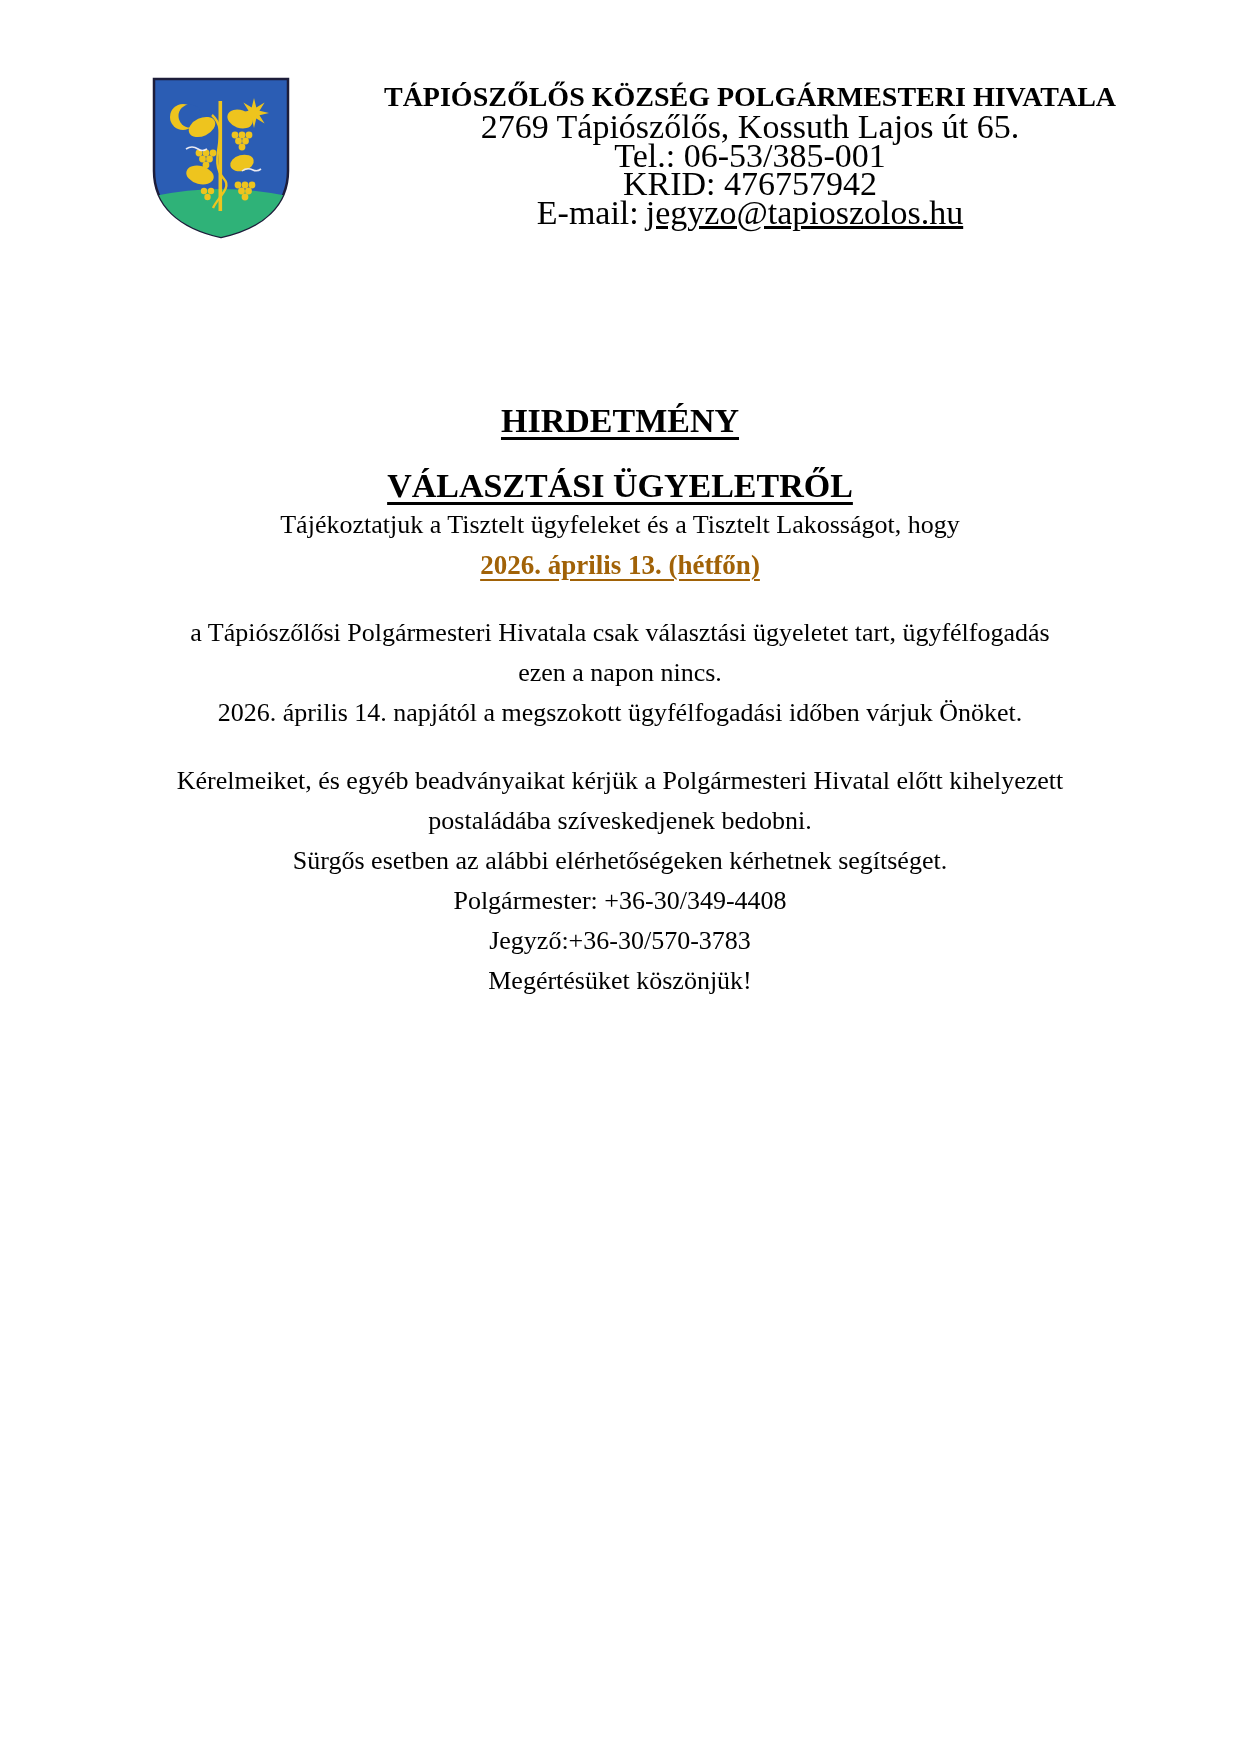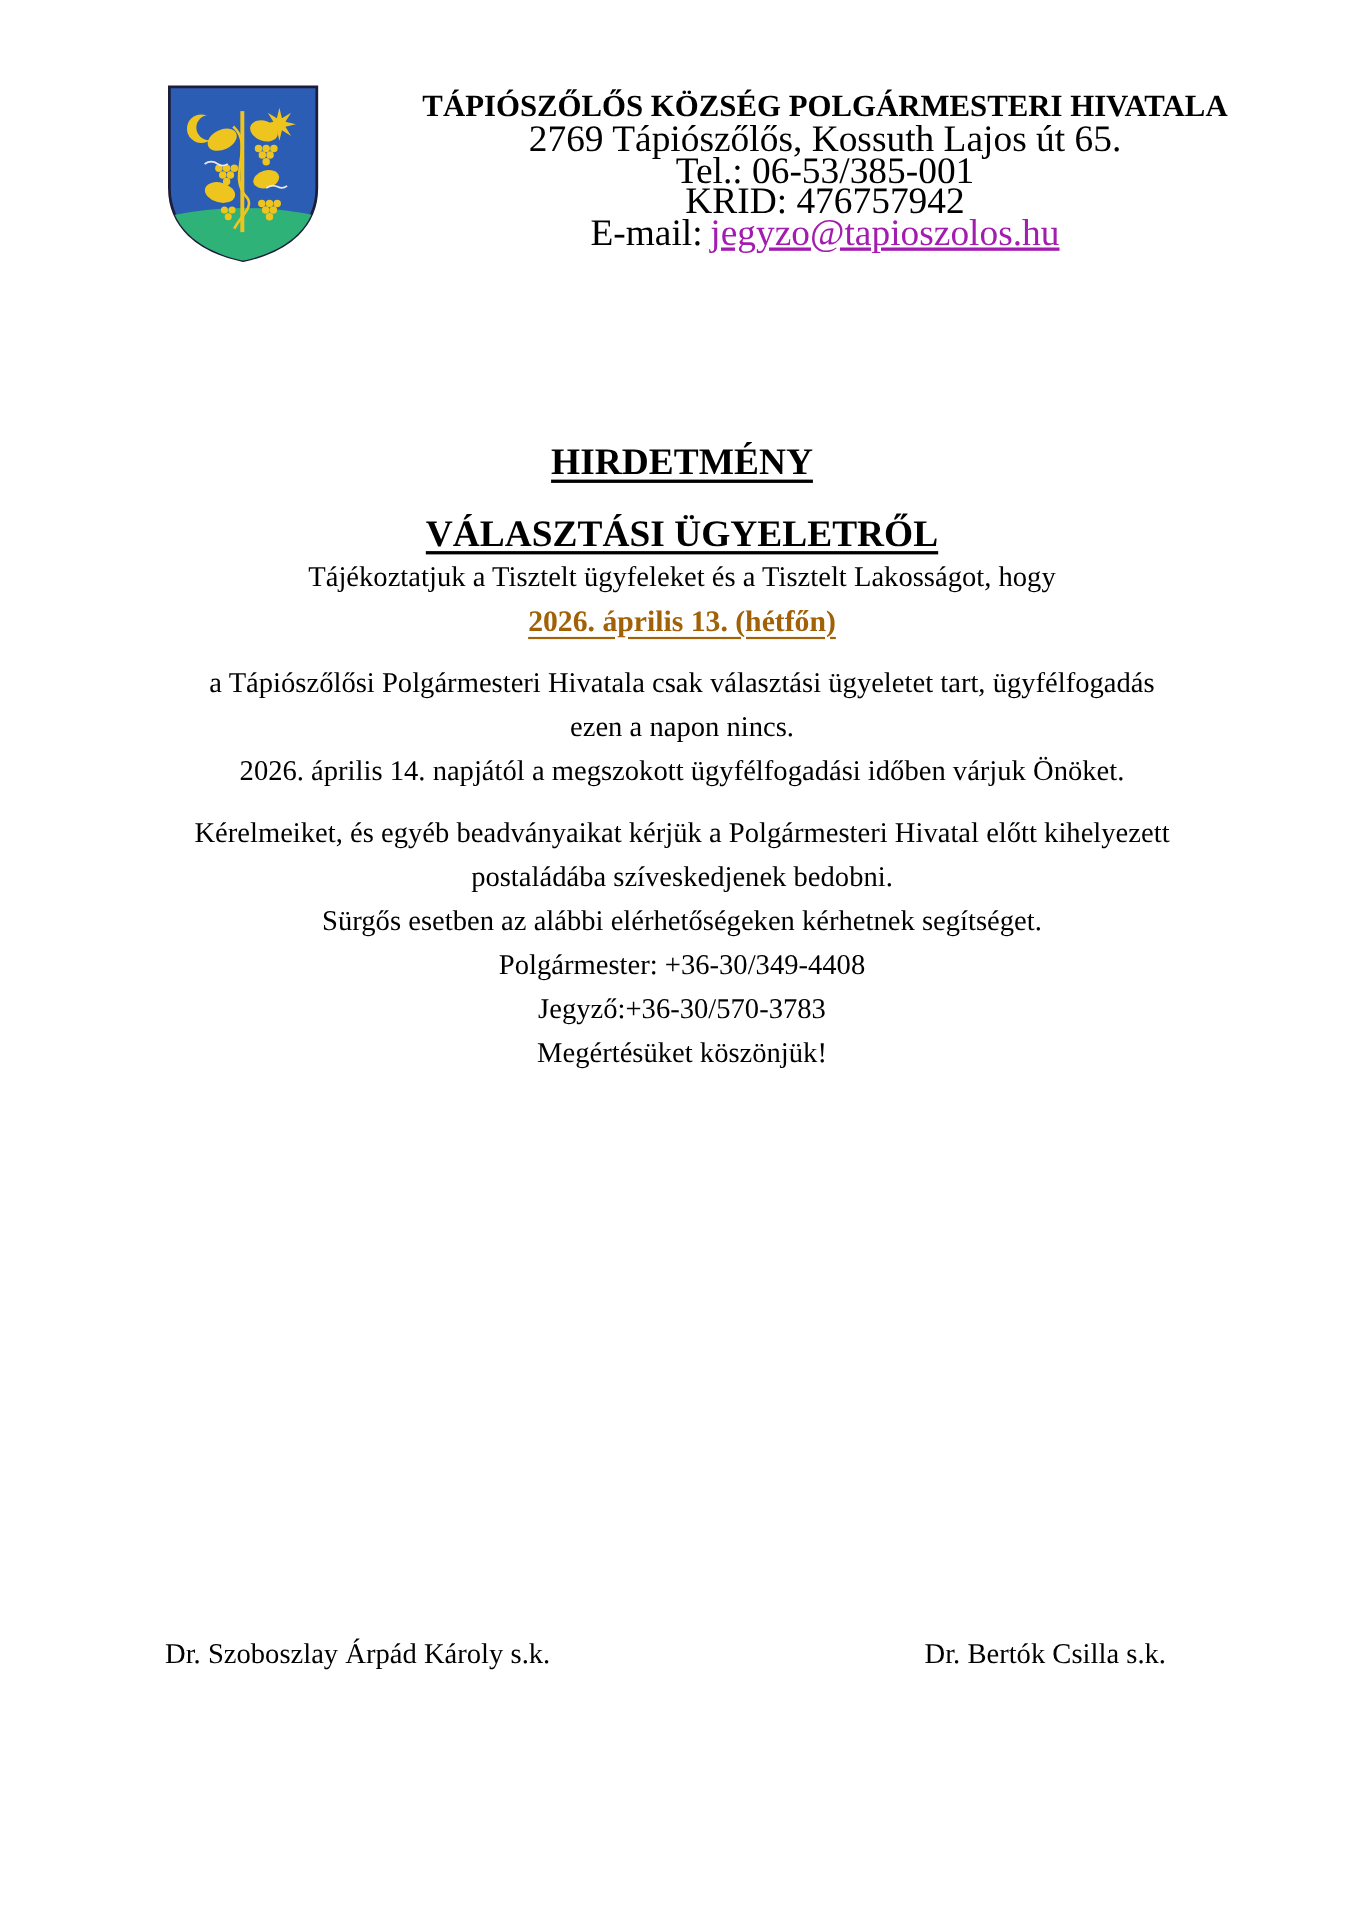--- a/index.html
+++ b/index.html
@@ -12,41 +12,41 @@
     overflow:hidden;
   }
   
   .crest { position:absolute; left:150px; top:75px; width:142px; height:166px; }
   .header-text {
     position:absolute; left:300px; top:80px; width:900px;
     text-align:center;
   }
   .org-name { font-size:28px; font-weight:bold; line-height:33px; margin:0; }
   .h-line   { font-size:34px; line-height:28.5px; margin:0; }
-  .email-link { color:#a21caf; margin-left:7px; cursor:pointer; }
+  .email-link { color:#000000; margin-left:7px; cursor:pointer; }
   
   .main {
     position:absolute; left:130px; top:402px; width:980px;
     text-align:center;
   }
   .main p { margin:0; }
   .doc-title {
     font-size:34px; font-weight:bold;
     text-decoration:underline; text-decoration-thickness:2.5px; text-underline-offset:5px;
   }
   .doc-title.second { margin-top:27px; }
   .para { font-size:26px; line-height:40px; }
   .intro  { margin-top:84px; }
   .date-highlight {
     margin-top:24px;
     font-size:27px; font-weight:bold; line-height:40px;
     color:#a16207;
     text-decoration:underline; text-decoration-thickness:2px; text-underline-offset:5px;
   }
-  .p-block { margin-top:16px; }
+  .p-block { margin-top:28px; }
   .urgent  { margin-top:62px; }
   .contact { margin-top:20px; }
   .thanks  { margin-top:82px; }
   
   .signatures {
     position:absolute; left:150px; top:1488px; width:910px;
     display:flex; justify-content:space-between;
     font-size:26px; line-height:32px;
   }
 </style>
@@ -148,18 +148,14 @@
     </div>
 
     <p class="para urgent">Sürgős esetben az alábbi elérhetőségeken kérhetnek segítséget.</p>
 
     <p class="para contact">Polgármester: +36-30/349-4408</p>
     <p class="para contact">Jegyző:+36-30/570-3783</p>
 
     <p class="para thanks">Megértésüket köszönjük!</p>
   </div>
 
-  <div class="signatures">
-    <span>Dr. Szoboszlay Árpád Károly s.k.</span>
-    <span>Dr. Bertók Csilla s.k.</span>
-  </div>
 
 </div>
 
 </body></html>

